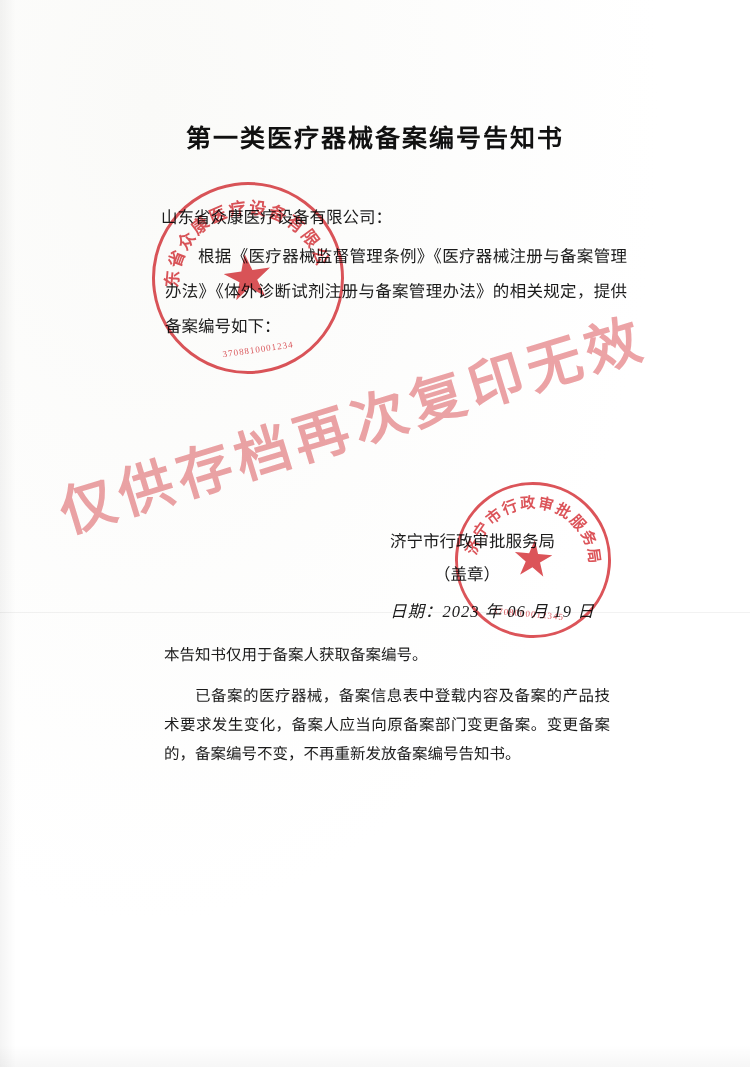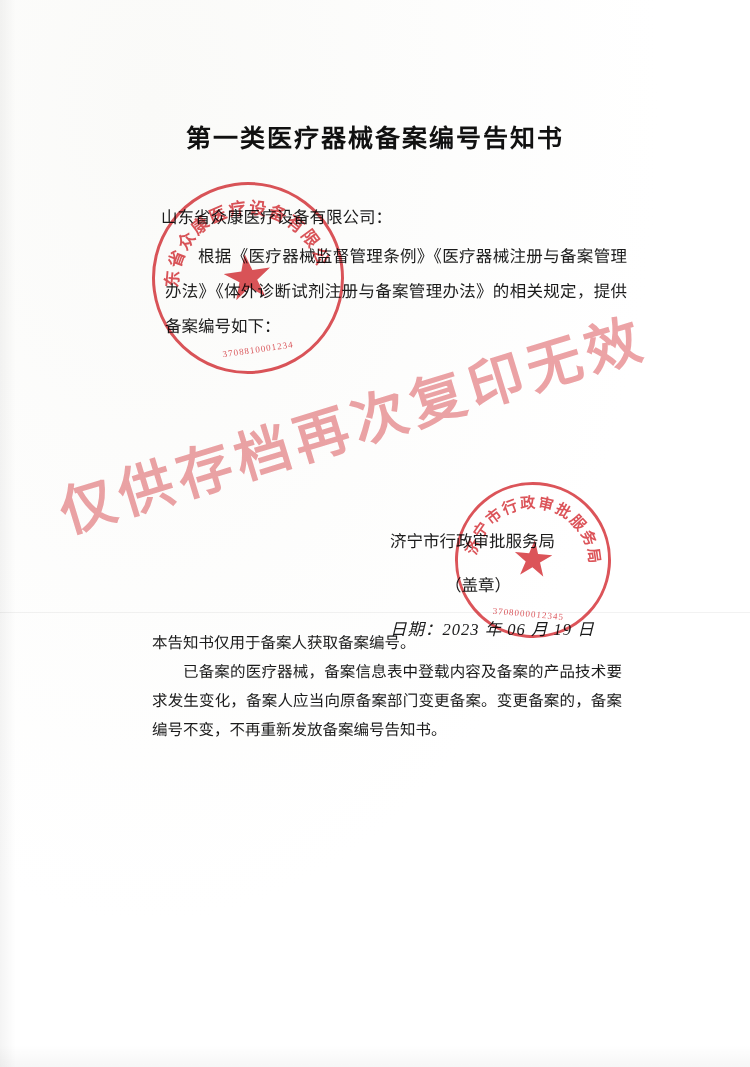--- a/index.html
+++ b/index.html
@@ -84,33 +84,33 @@
   .sign-block {
     position: absolute;
     left: 390px;
     top: 525px;
     width: 260px;
     font-size: 16.5px;
     line-height: 33px;
     color: #1b1b1b;
   }
   .sign-org { margin: 0; }
-  .sign-seal-note { margin: 11px; padding-left: 44px; }
+  .sign-seal-note { margin: 0; padding-left: 44px; }
   .sign-date { margin: 4px 0 0 0; letter-spacing: 1px; font-style: italic; }
 
   .notes {
     position: absolute;
     left: 152px;
     top: 628px;
     width: 470px;
     font-size: 15.5px;
     line-height: 29px;
     color: #1b1b1b;
   }
-  .notes p { margin: 0; text-align: justify; }
+  .notes p { margin: 12px; text-align: justify; }
   .notes p.indent { text-indent: 31px; }
 
   
   .seal-round {
     position: absolute;
     width: 186px;
     height: 186px;
     border-radius: 50%;
     border: 3.5px solid #d2232a;
     opacity: 0.78;

